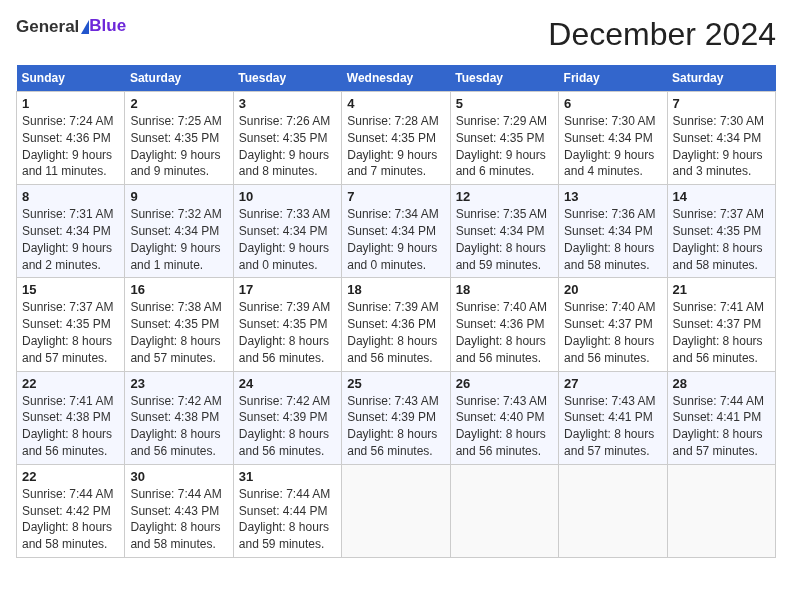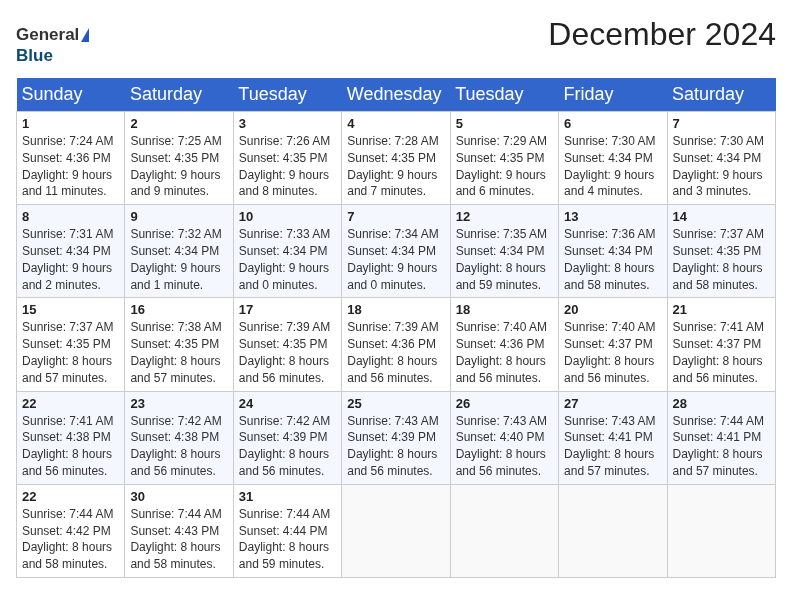--- a/index.html
+++ b/index.html
@@ -11,29 +11,28 @@
       padding: 16px;
     }
     .header {
       display: flex;
       justify-content: space-between;
       align-items: flex-start;
       margin-bottom: 12px;
     }
     .logo {
       display: flex;
-      flex-direction: column;
+      flex-direction: row;
       font-size: 18px;
       font-weight: bold;
       color: #1a1a2e;
       line-height: 1.2;
-      margin-top: 8px;
     }
     .logo-general { color: #333; font-size: 17px; }
-    .logo-blue { color: #0c4a6e; font-size: 17px; }
+    .logo-blue { color: #6d28d9; font-size: 17px; }
     .logo-icon {
       display: inline-block;
       width: 0;
       height: 0;
       border-left: 8px solid transparent;
       border-bottom: 14px solid #2255cc;
       vertical-align: middle;
       margin-left: 2px;
     }
     .title-block { text-align: right; }
@@ -42,22 +41,22 @@
     table {
       width: 100%;
       border-collapse: collapse;
       font-size: 11px;
     }
     thead tr th {
       background: #3366cc;
       color: #fff;
       text-align: left;
       padding: 6px 5px;
-      font-size: 18px;
-      font-weight: normal;
+      font-size: 12px;
+      font-weight: bold;
     }
     tbody tr td {
       border: 1px solid #ccc;
       vertical-align: top;
       padding: 4px 5px;
       width: 14.28%;
       height: 76px;
       background: #fff;
     }
     tbody tr:nth-child(even) td { background: #f5f7ff; }

